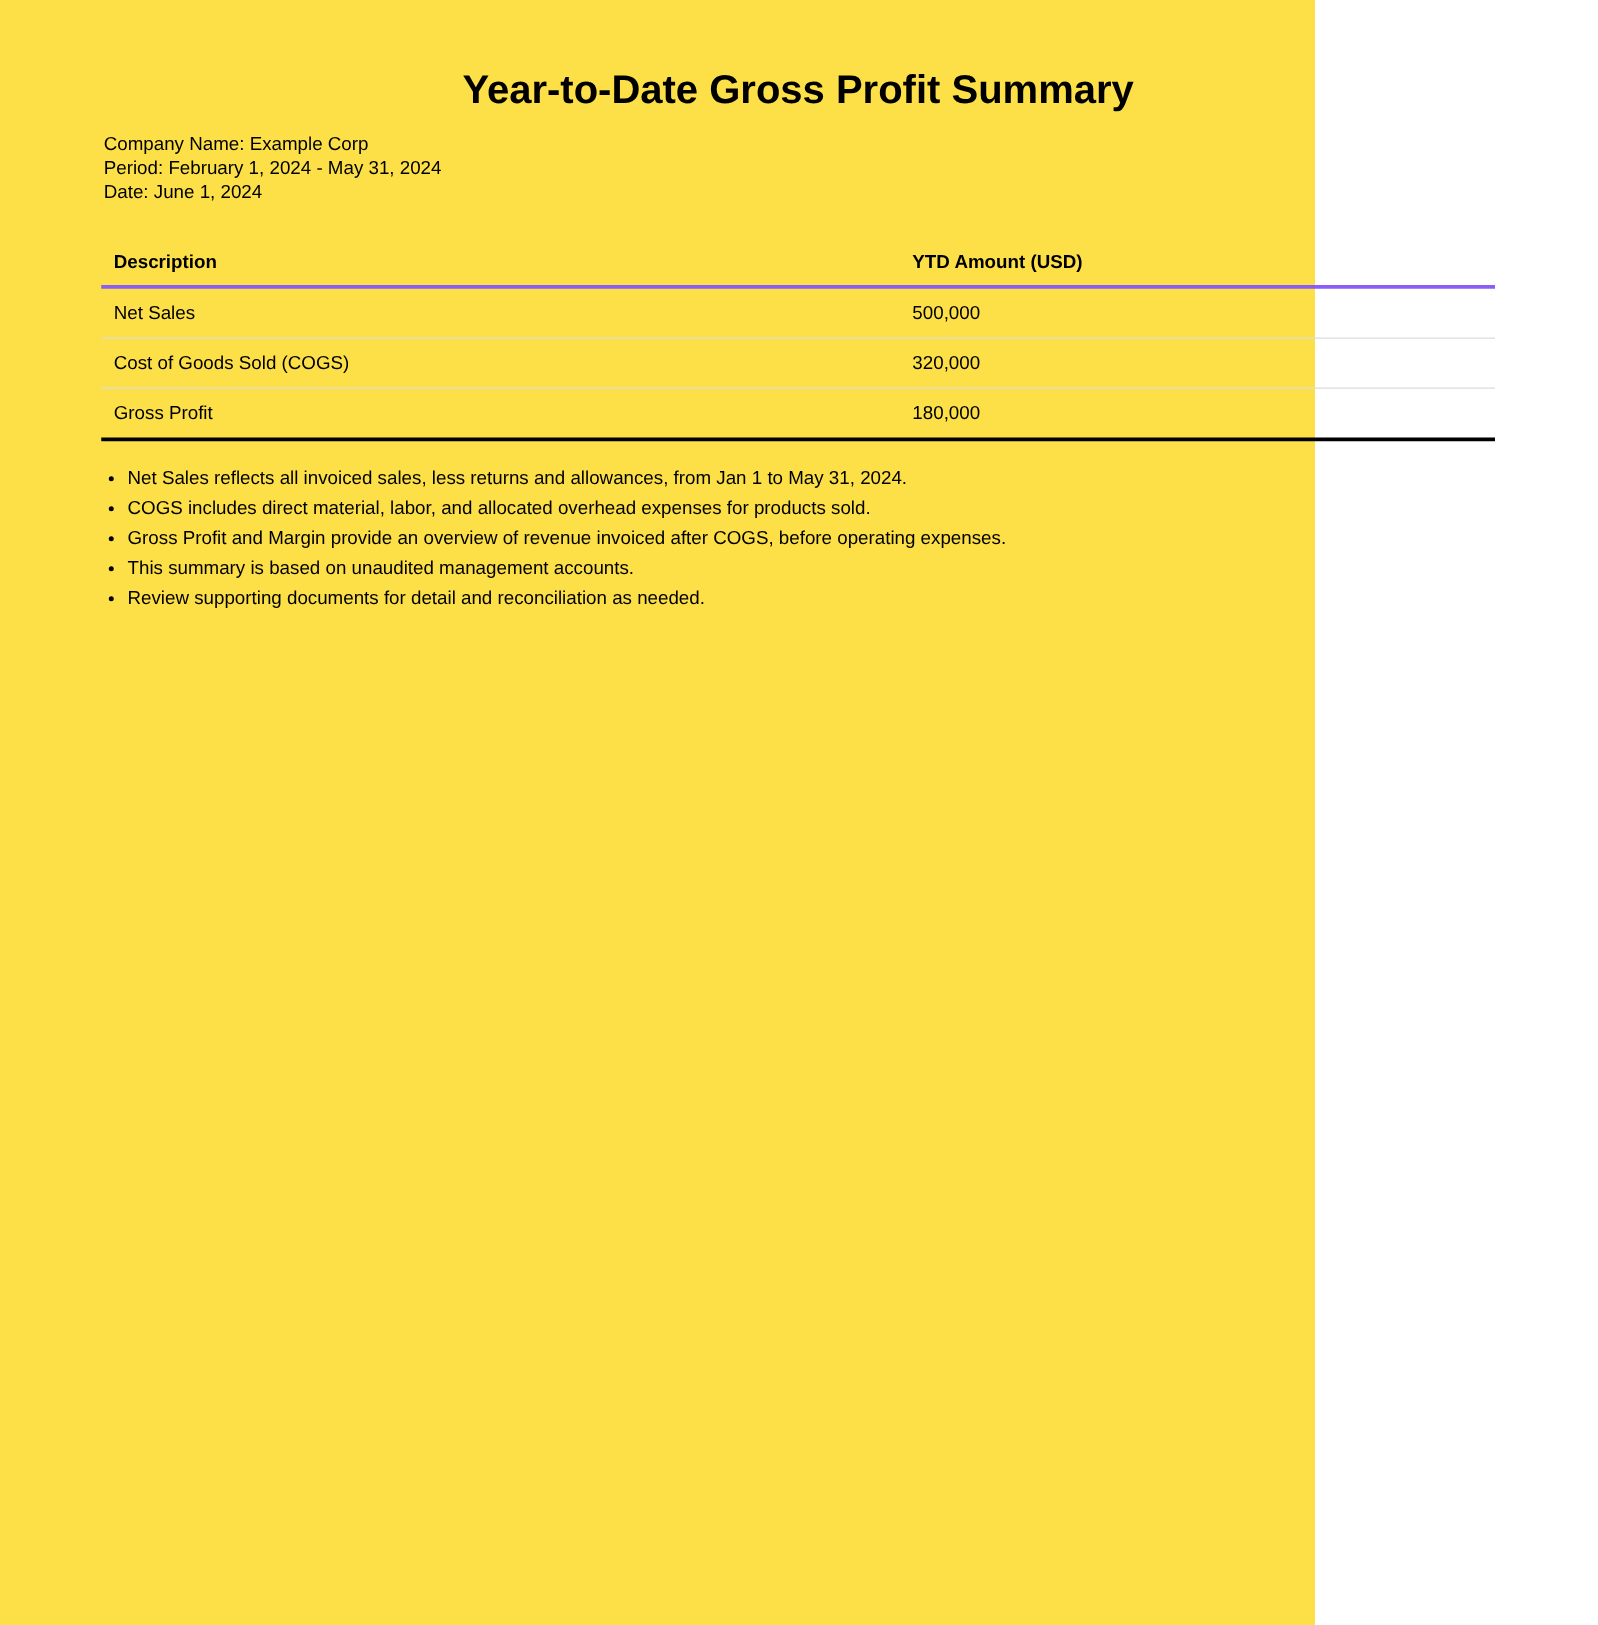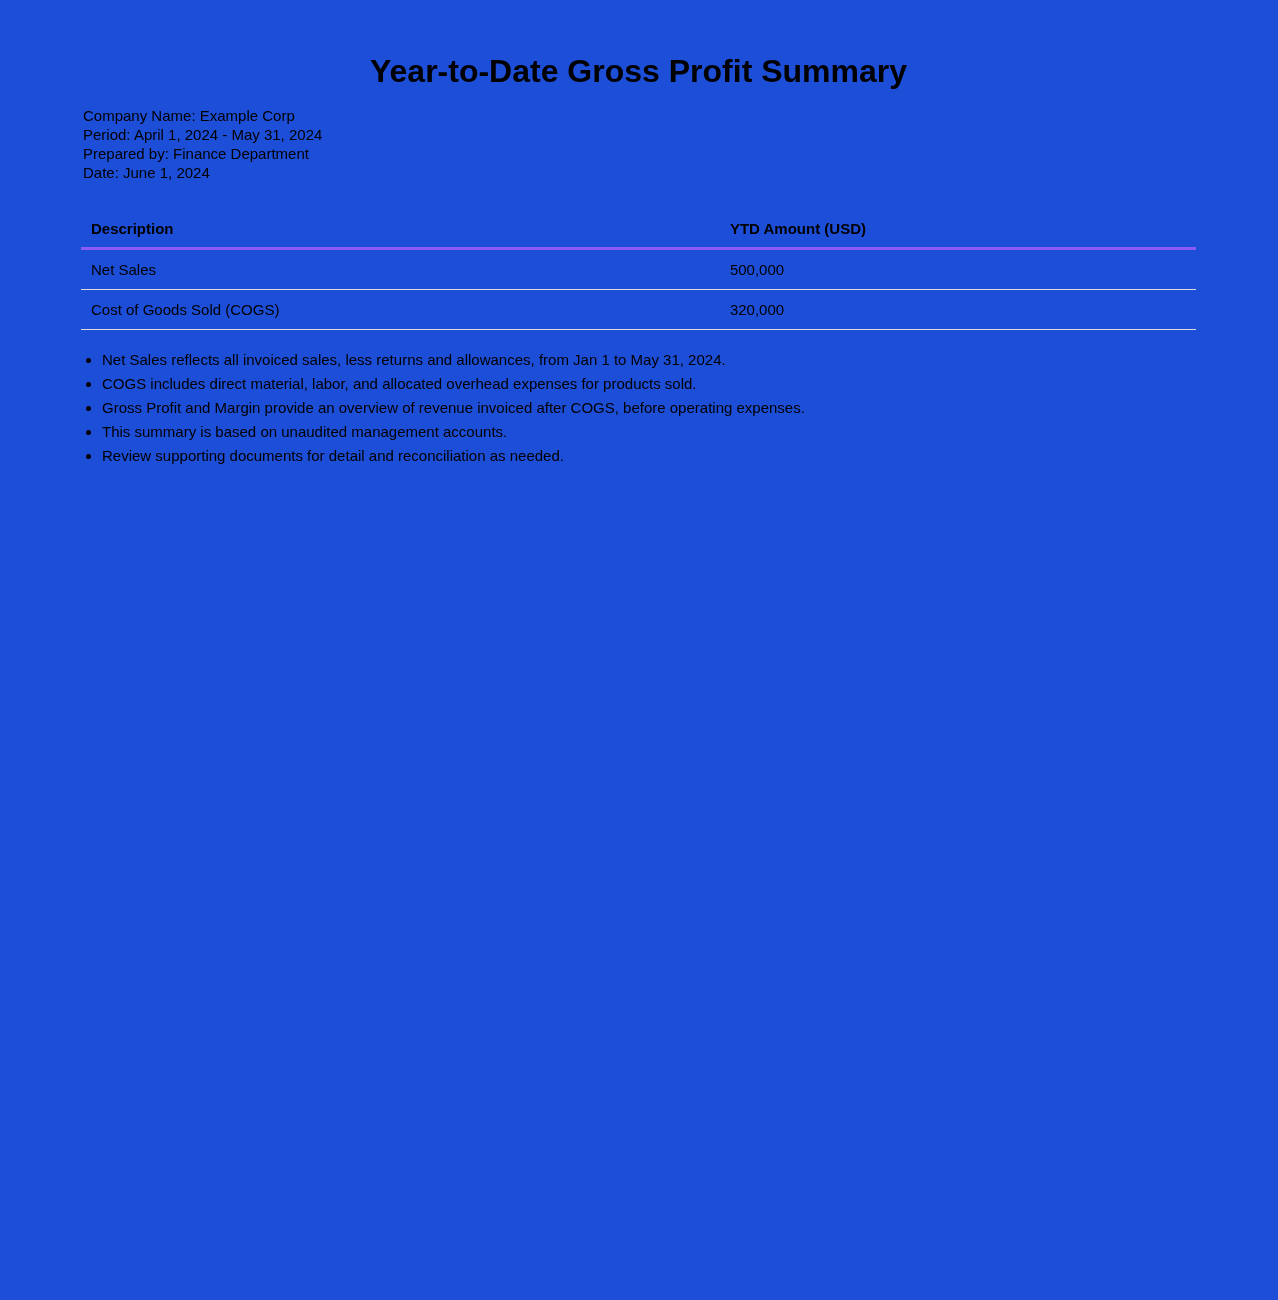--- a/index.html
+++ b/index.html
@@ -4,23 +4,23 @@
 <style>
   * { box-sizing: border-box; }
   html, body {
     margin: 0;
     padding: 0;
     background: #ffffff;
     color: #000000;
     font-family: "Liberation Sans", sans-serif;
   }
   .page {
-    width: 1278px;
+    width: 1052px;
     min-height: 1300px;
-    background: #1d4ed8;
+    background: #fde047;
   }
   .doc {
     width: 1115px;
     margin-left: 81px;
     padding-top: 53px;
   }
   h1.title {
     font-size: 32px;
     font-weight: bold;
     line-height: 37px;
@@ -84,25 +84,21 @@
 
     <h1 class="title">Year-to-Date Gross Profit Summary</h1>
 
     <div class="meta">
       <div class="meta-line">
         <span class="meta-label">Company Name:</span>
         <span>Example Corp</span>
       </div>
       <div class="meta-line">
         <span class="meta-label">Period:</span>
-        <span>April 1, 2024 - May 31, 2024</span>
-      </div>
-      <div class="meta-line">
-        <span class="meta-label">Prepared by:</span>
-        <span>Finance Department</span>
+        <span>February 1, 2024 - May 31, 2024</span>
       </div>
       <div class="meta-line">
         <span class="meta-label">Date:</span>
         <span>June 1, 2024</span>
       </div>
     </div>
 
     <table class="summary">
       <thead>
         <tr>
@@ -112,20 +108,24 @@
       </thead>
       <tbody>
         <tr>
           <td>Net Sales</td>
           <td>500,000</td>
         </tr>
         <tr>
           <td>Cost of Goods Sold (COGS)</td>
           <td>320,000</td>
         </tr>
+        <tr class="final-sep">
+          <td>Gross Profit</td>
+          <td>180,000</td>
+        </tr>
       </tbody>
     </table>
 
 
     <ul class="notes-list">
       <li>Net Sales reflects all invoiced sales, less returns and allowances, from Jan 1 to May 31, 2024.</li>
       <li>COGS includes direct material, labor, and allocated overhead expenses for products sold.</li>
       <li>Gross Profit and Margin provide an overview of revenue invoiced after COGS, before operating expenses.</li>
       <li>This summary is based on unaudited management accounts.</li>
       <li>Review supporting documents for detail and reconciliation as needed.</li>

